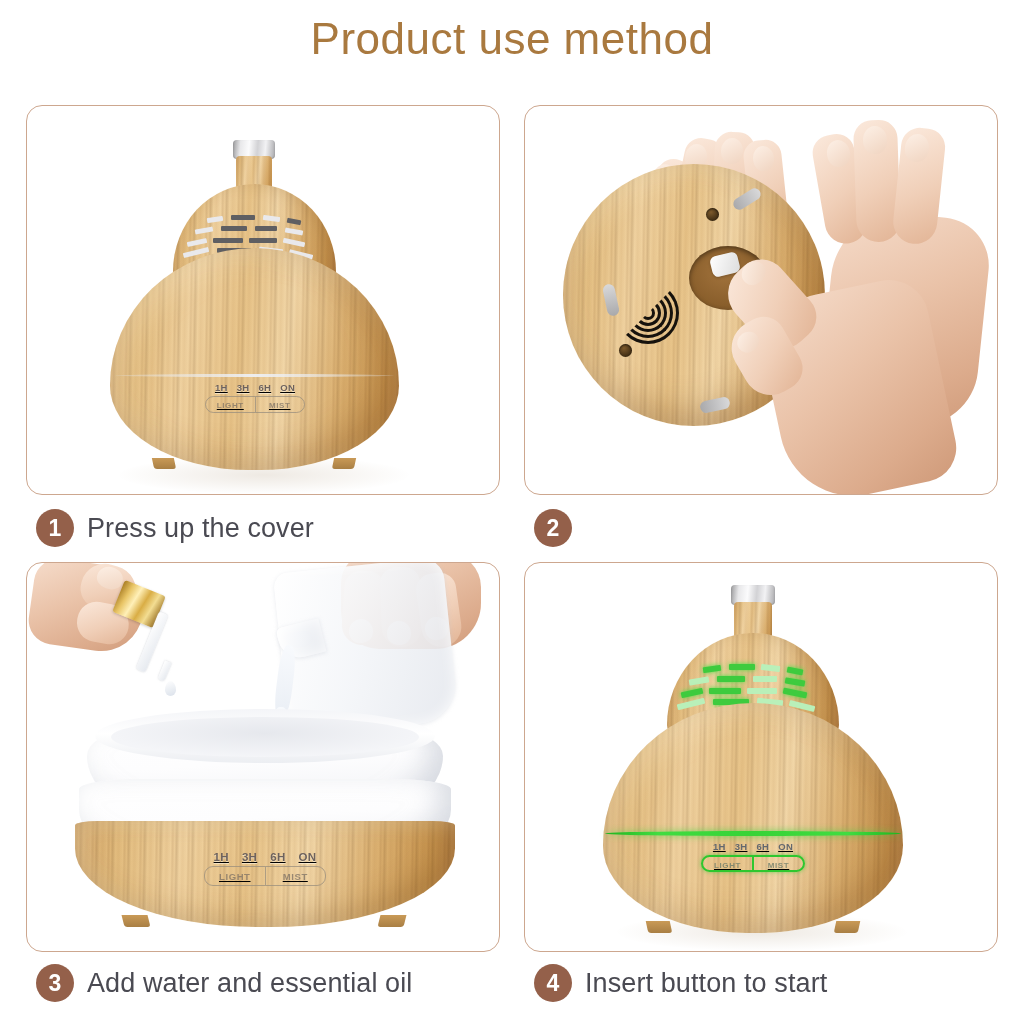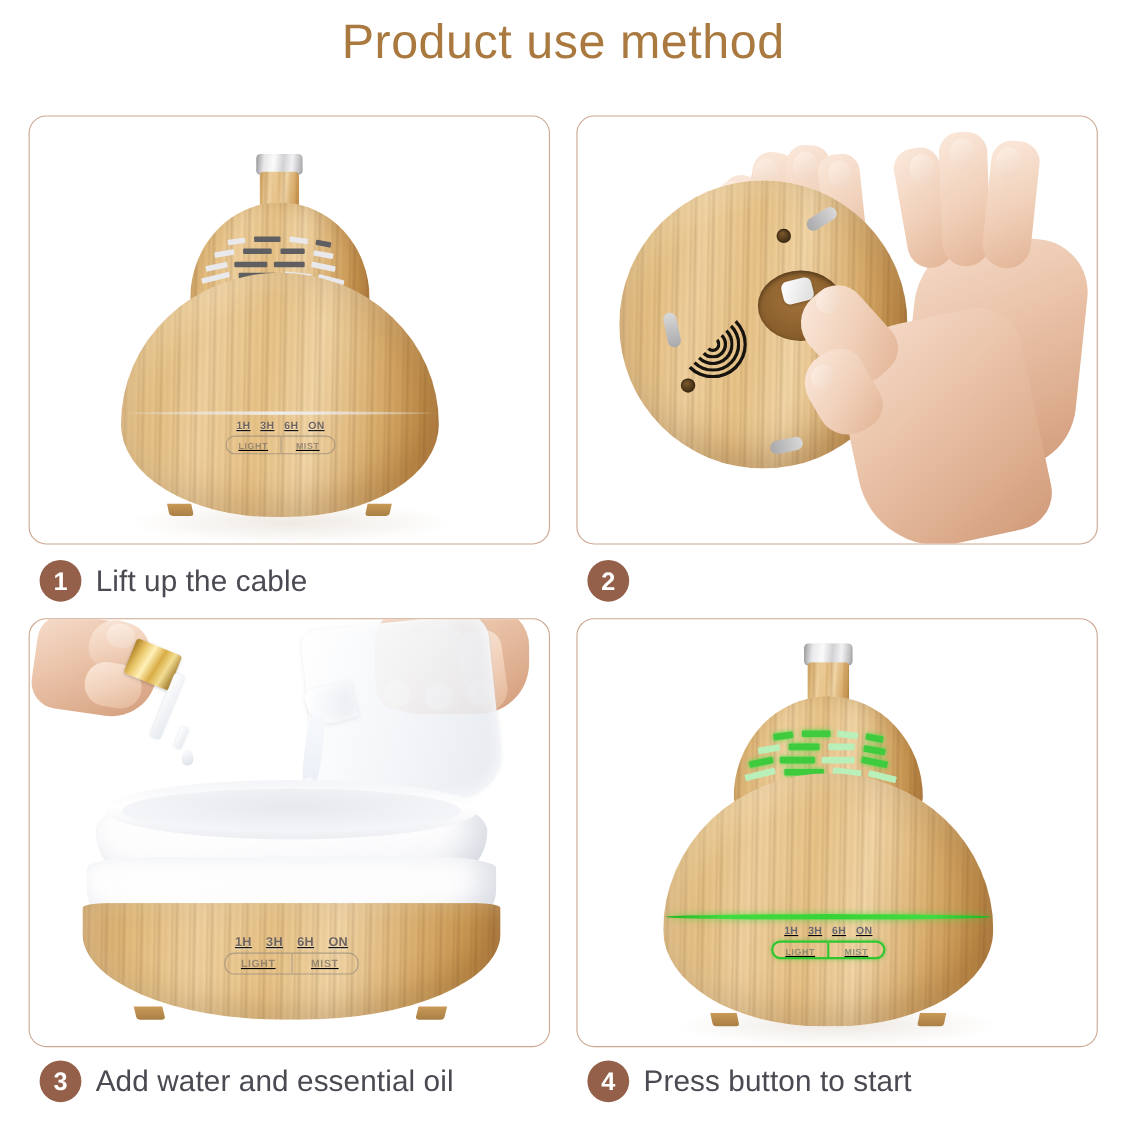--- a/index.html
+++ b/index.html
@@ -520,27 +520,27 @@
         </div>
       </div>
 
       <div class="foot" style="left:122px; top:358px; width:24px; height:12px; transform:skewX(12deg);"></div>
       <div class="foot" style="left:310px; top:358px; width:24px; height:12px; transform:skewX(-12deg);"></div>
     </div>
   </div>
 
   <div class="caption" id="cap-1">
     <div class="badge">1</div>
-    <div class="cap-text">Lift up the cable</div>
+    <div class="cap-text">Press up the cover</div>
   </div>
   <div class="caption" id="cap-2">
     <div class="badge">2</div>
   </div>
   <div class="caption" id="cap-3">
     <div class="badge">3</div>
     <div class="cap-text">Add water and essential oil</div>
   </div>
   <div class="caption" id="cap-4">
     <div class="badge">4</div>
-    <div class="cap-text">Press button to start</div>
+    <div class="cap-text">Insert button to start</div>
   </div>
 
 </div>
 
 </body></html>

